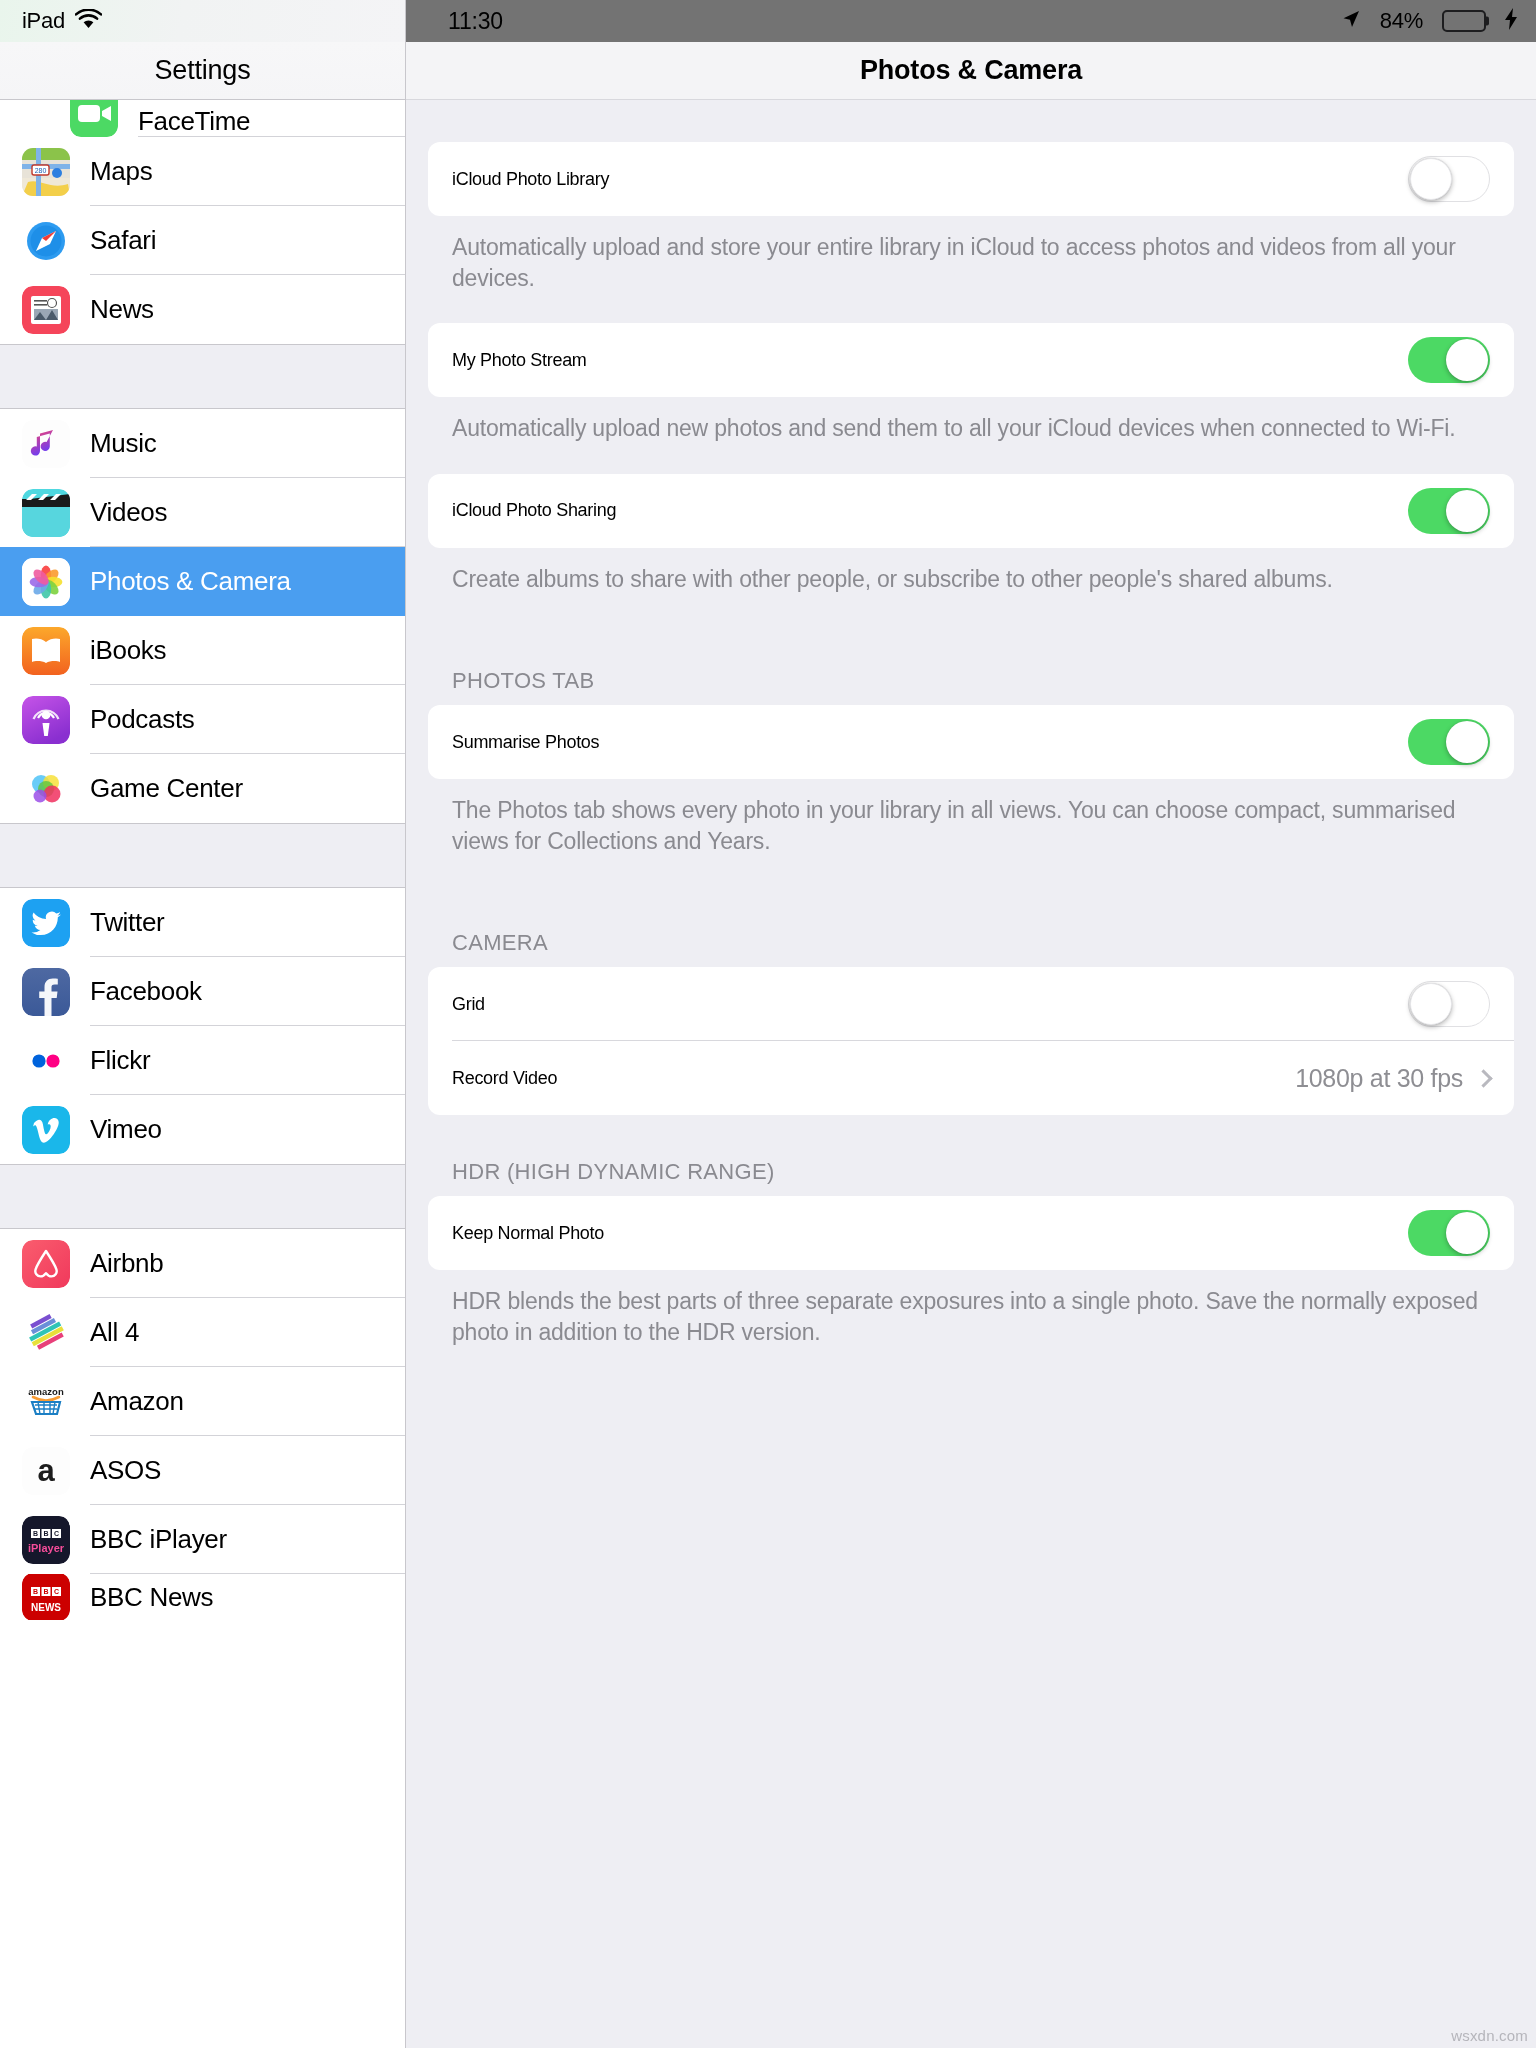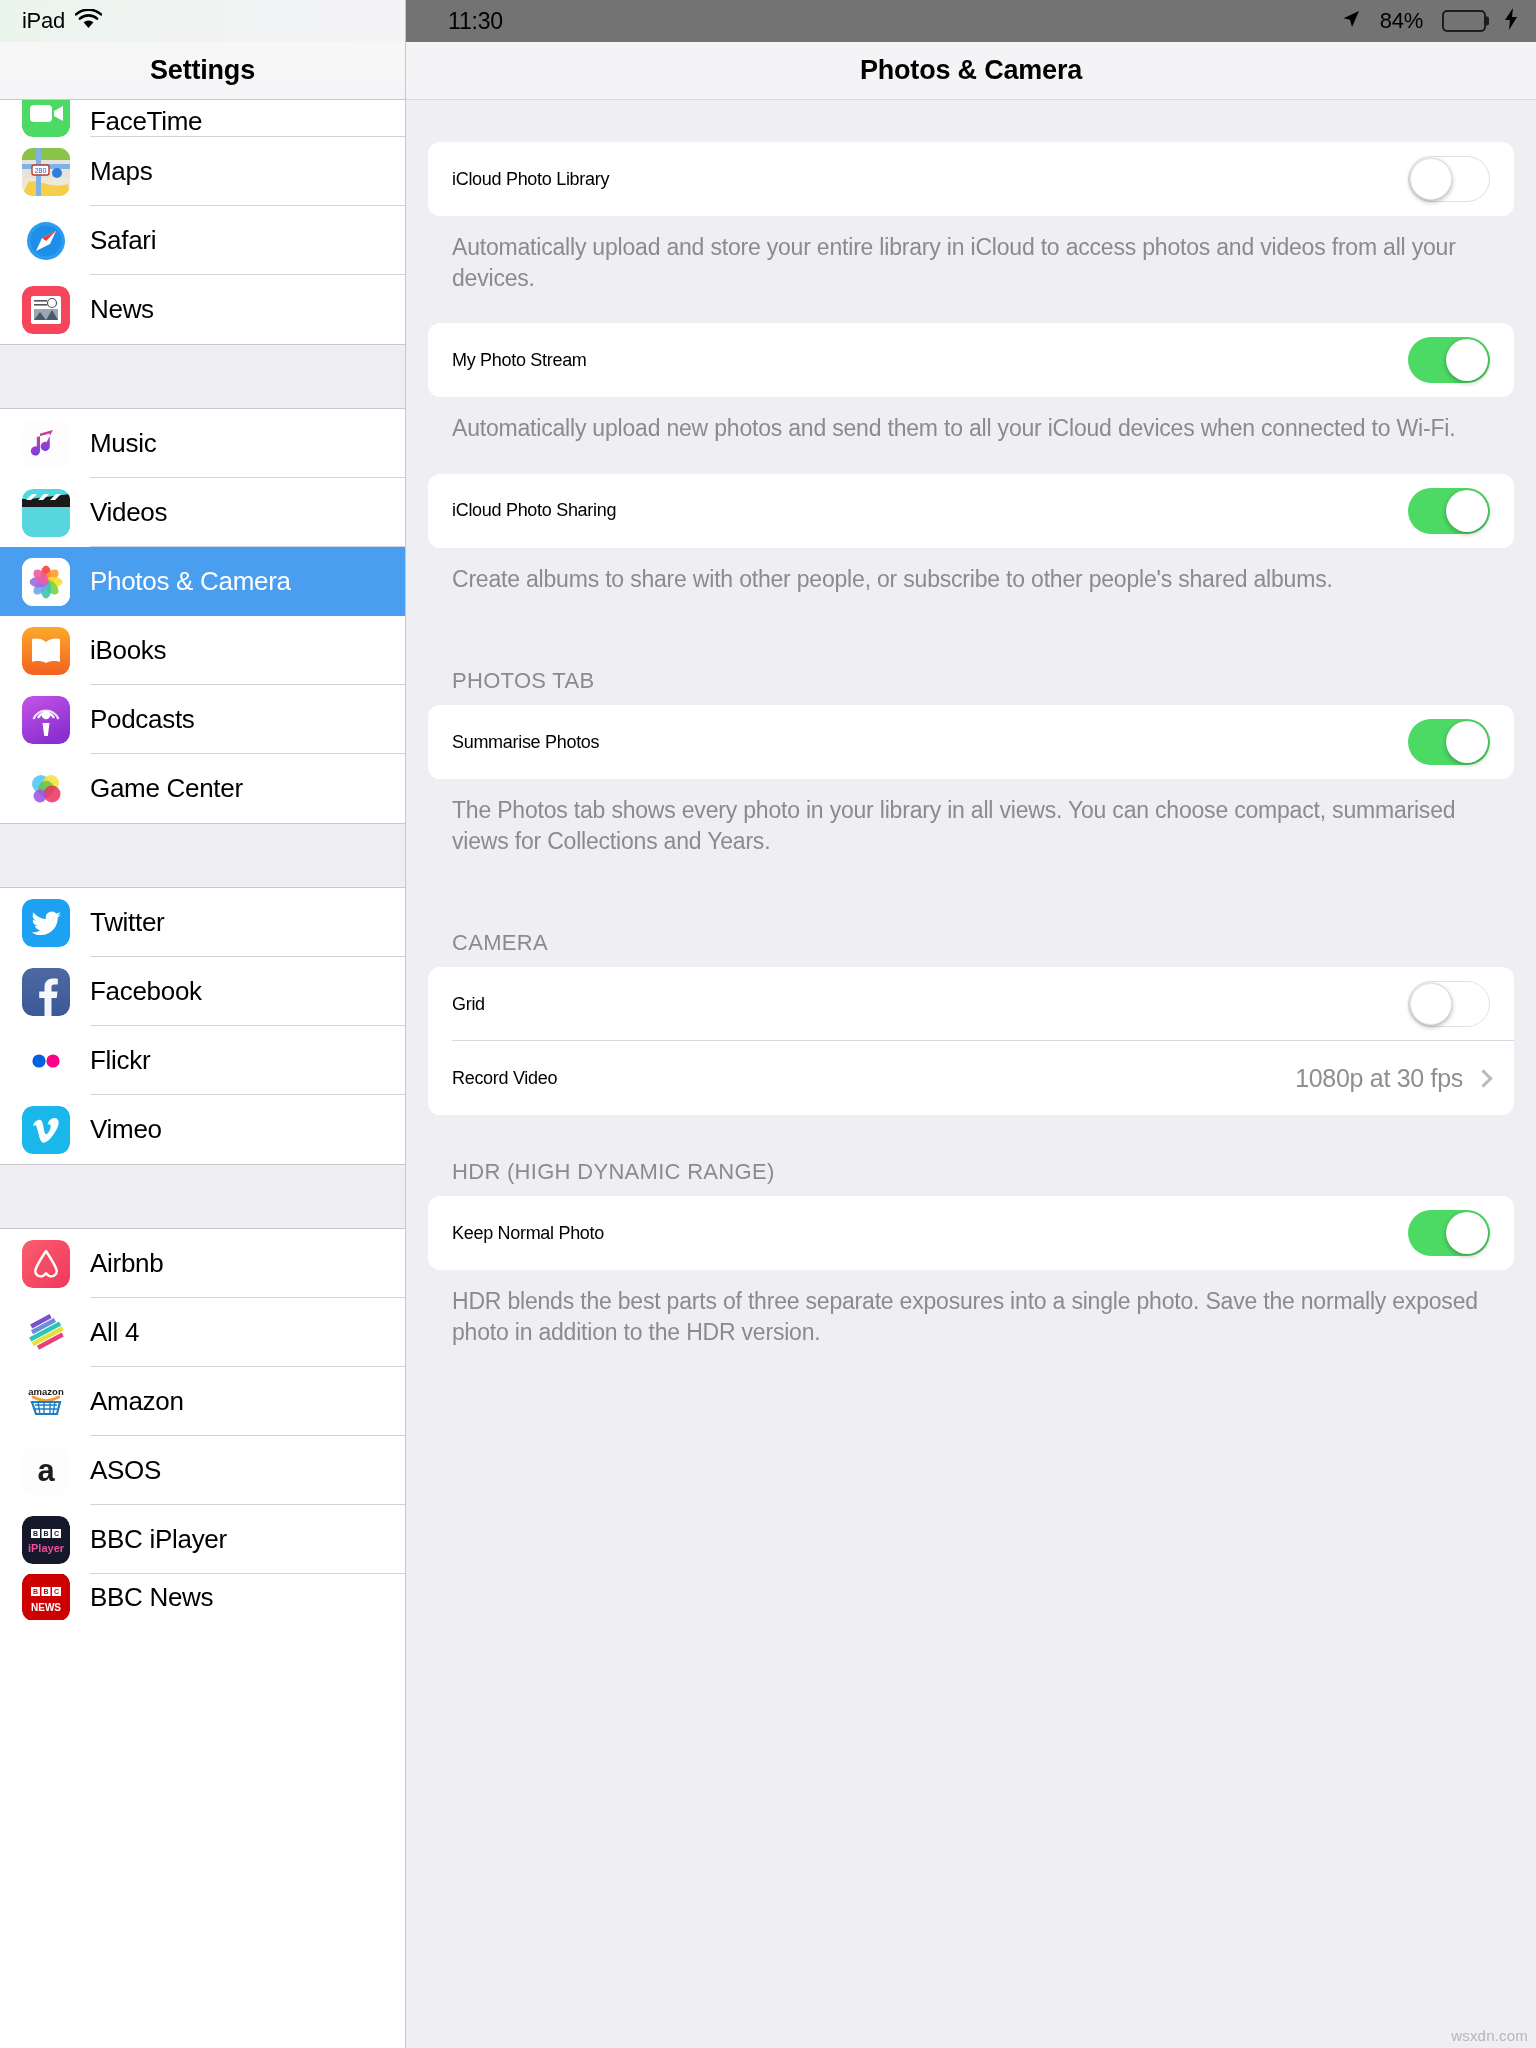--- a/index.html
+++ b/index.html
@@ -28,21 +28,21 @@
     gap:10px;
   }
   .sb-status-label { font-size:22px; color:#000; letter-spacing:-0.3px; }
   .wifi-icon { display:block; }
   .sb-titlebar {
     height:58px;
     background:linear-gradient(180deg,#f7f7f8 0%,#f5f5f7 100%);
     display:flex; align-items:center; justify-content:center;
     border-bottom:1px solid #c8c7cc;
   }
-  .sb-title { font-size:27px; font-weight:bold; color:#000; letter-spacing:-0.2px; }
+  .sb-title { font-size:27px; font-weight:normal; color:#000; letter-spacing:-0.2px; }
 
   .sb-list { position:relative; }
   .sb-gap { height:65px; background:#eeeef3; border-top:1px solid #c8c7cc; border-bottom:1px solid #c8c7cc; }
   .sb-row {
     display:flex; align-items:center;
     height:69px;
     background:#fff;
     padding-left:22px;
     position:relative;
   }
@@ -179,21 +179,21 @@
           <path d="M1 5.4 a18.8 18.8 0 0 1 25 0" stroke="#000" stroke-width="2.6" fill="none" stroke-linecap="round"></path>
         </svg>
       </span>
     </div>
 
     <div class="sb-titlebar">
       <span class="sb-title">Settings</span>
     </div>
 
     <div class="sb-list" id="sb-list">
-        <div class="sb-row" style="height: 37px; align-items: flex-end; overflow: hidden;">
+        <div class="sb-row" style="height: 37px; align-items: flex-end; overflow: hidden; margin-left: 48px;">
           <span class="sb-icon"><svg width="48" height="48" viewBox="0 0 48 48">
               <rect width="48" height="48" rx="11" fill="#4cd964"></rect>
               <rect x="8" y="16" width="22" height="17" rx="4" fill="#fff"></rect>
               <path d="M32 22 L41 17 V32 L32 27 Z" fill="#fff"></path>
             </svg></span>
           <span class="sb-label">FaceTime</span>
           <span class="sb-sep"></span>
         </div>
         <div class="sb-row">
           <span class="sb-icon"><svg width="48" height="48" viewBox="0 0 48 48">

